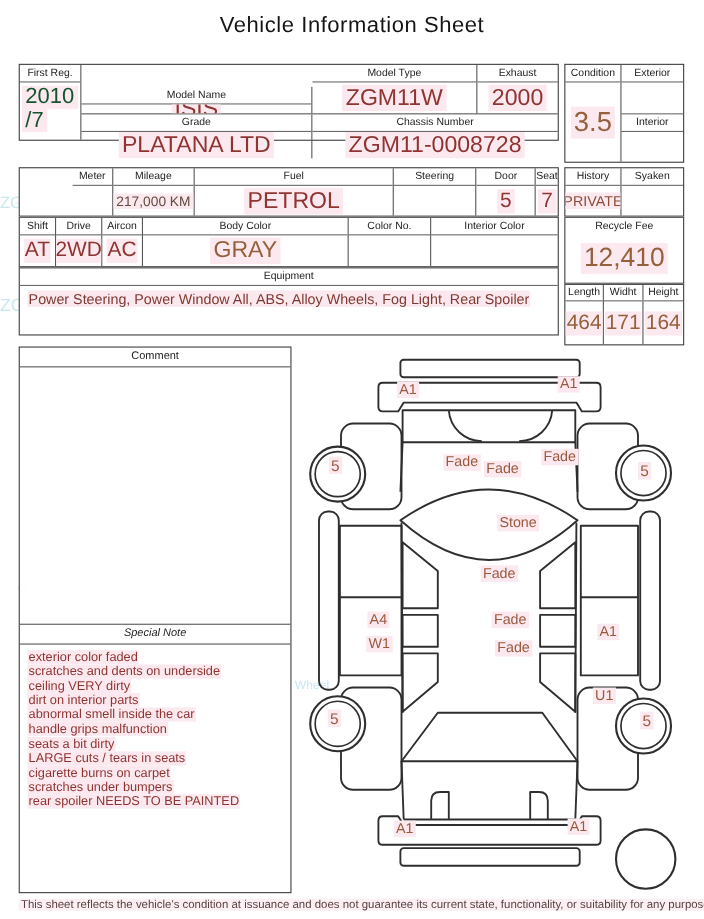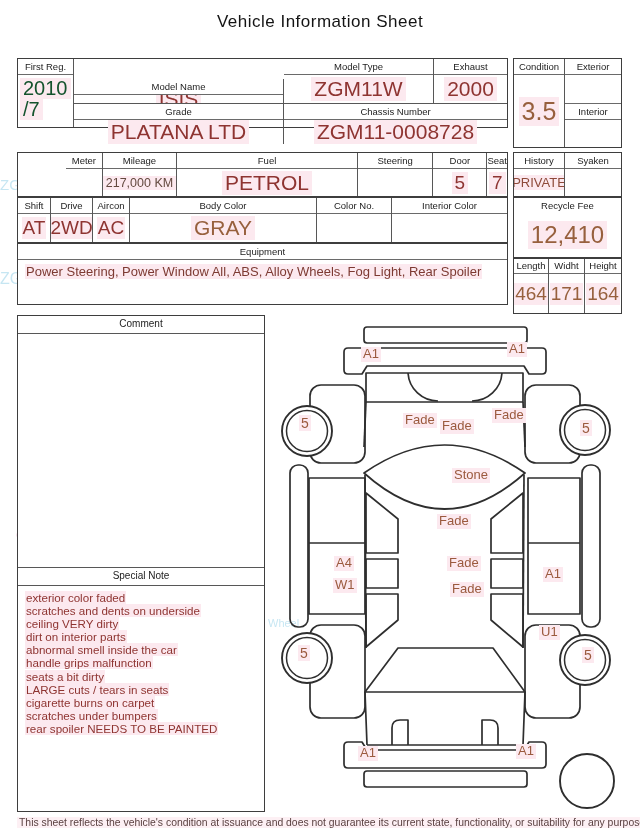--- a/index.html
+++ b/index.html
@@ -3,21 +3,21 @@
 <meta charset="utf-8">
 <style>
   html,body{margin:0;padding:0;}
   body{
     width:640px;height:835px;position:relative;background:#ffffff;
     font-family:"Liberation Sans", sans-serif;overflow:hidden;
     -webkit-font-smoothing:antialiased;
   }
   .title{
     position:absolute;left:0;top:12px;width:640px;text-align:center;
-    font-size:17px;letter-spacing:.5px;color:#141414;font-weight:500;
+    font-size:20px;letter-spacing:.5px;color:#141414;font-weight:500;
   }
   .box{
     position:absolute;background:#fff;border:1.5px solid #3e3e3e;
     box-sizing:border-box;display:flex;
   }
   .col{display:flex;flex-direction:column;box-sizing:border-box;}
   .row{display:flex;flex-direction:row;box-sizing:border-box;}
   .cell{display:flex;flex-direction:column;box-sizing:border-box;}
   .br{border-right:1px solid #575757;}
   .bb{border-bottom:1px solid #575757;}
@@ -28,21 +28,21 @@
   .hdr.noline{border-bottom:none;}
   .val{flex:1;display:flex;align-items:center;justify-content:center;overflow:hidden;}
   .hl{background:#fce9ef;padding:0 3px;white-space:nowrap;}
   .maroon{color:#8e3431;} .brown{color:#97603d;} .dkbrown{color:#63493f;} .redbrown{color:#8e4a3a;} .eqcol{color:#7d3a32;}
   .f21{font-size:21px;} .f19{font-size:19px;} .f13{font-size:13px;} .f12{font-size:12.5px;} .f24{font-size:24px;} .f25{font-size:25px;}
   .firstreg{flex:1;display:flex;flex-direction:column;align-items:flex-start;padding:3px 0 0 2px;font-size:20px;line-height:21px;color:#14532d;}
   .eq-content{flex:1;padding:4px 7px;font-size:13px;line-height:15px;}
   .cm-spacer{height:233px;flex:0 0 auto;}
   .sn-hdr{
     height:17px;line-height:16px;flex:0 0 auto;text-align:center;font-size:10px;color:#1c1c1c;
-    border-top:1px solid #575757;border-bottom:1px solid #575757;
+    border-top:1px solid #575757;border-bottom:1px solid #575757;font-style:italic;
   }
   .cm-hdr{height:17px;line-height:16px;flex:0 0 auto;text-align:center;font-size:10px;color:#1c1c1c;border-bottom:1px solid #575757;}
   .notes{padding:5px 7px;flex:1;overflow:hidden;}
   .note-line{font-size:11.6px;line-height:13.1px;color:#8e3431;white-space:nowrap;}
   .note-line span{background:#fce9ef;padding:0 1px;}
   #car-svg{position:absolute;left:280px;top:315px;overflow:visible;}
   #car-svg *{vector-effect:non-scaling-stroke;}
   #label-layer,#ghost-layer{position:absolute;inset:0;pointer-events:none;}
   .dmg{
     position:absolute;color:#9b5a3e;background:#fce9ef;padding:0 2px;line-height:1.15;

